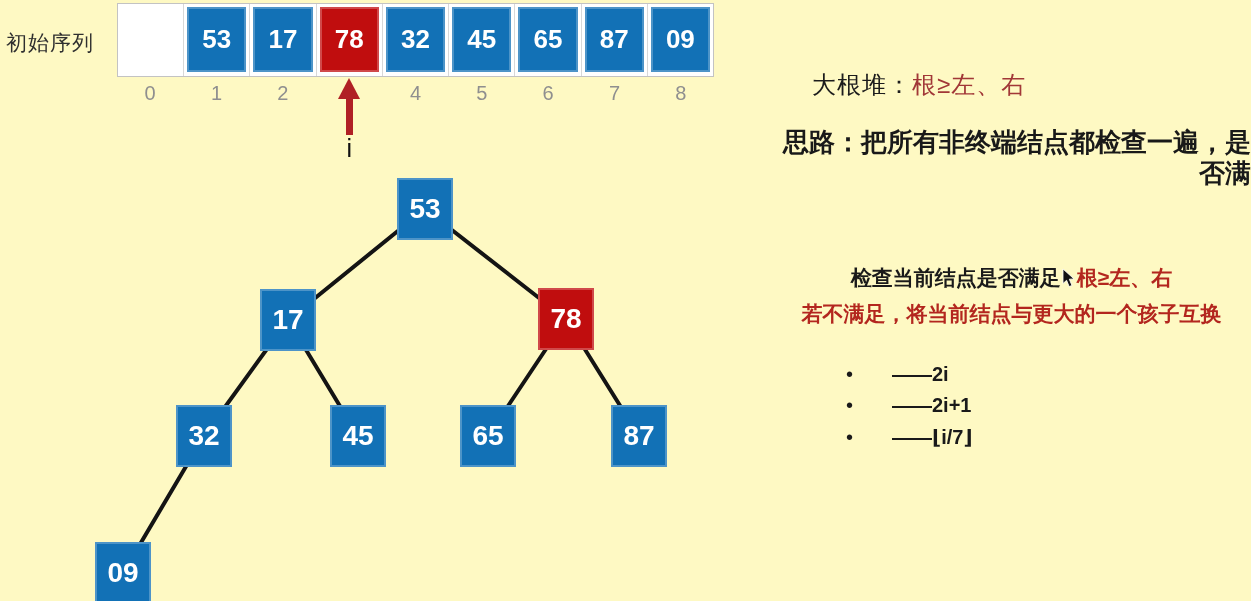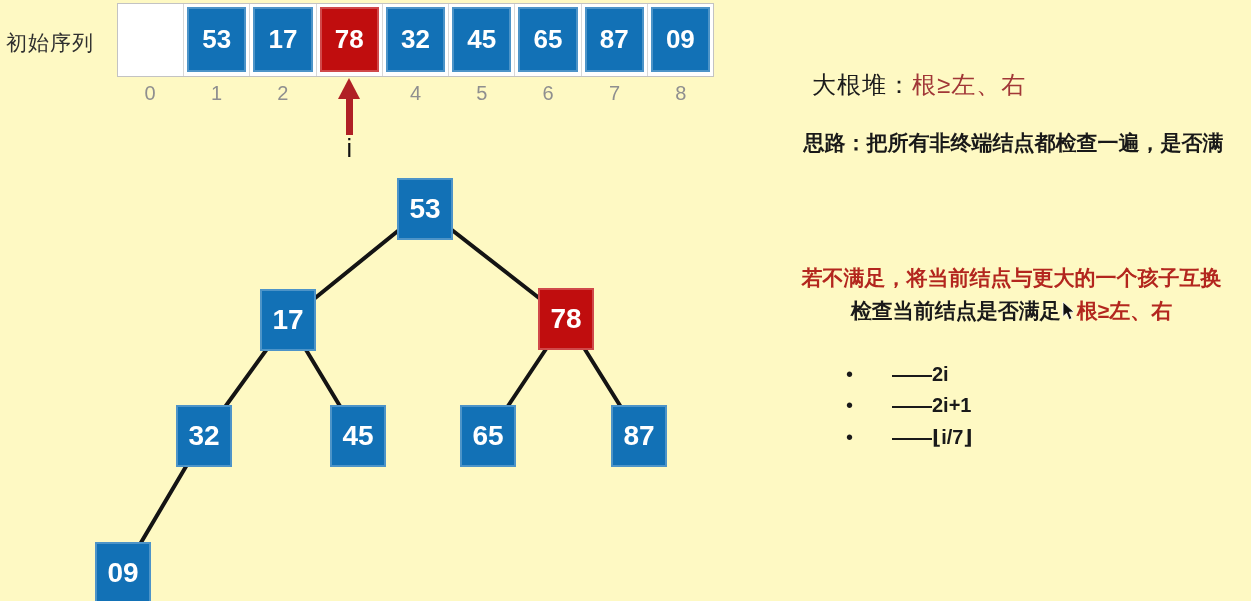--- a/index.html
+++ b/index.html
@@ -44,22 +44,22 @@
   .edges-svg{position:absolute;left:0;top:0;z-index:1;pointer-events:none;}
   .tree-node{
     position:absolute;width:56px;height:62px;z-index:2;
     display:flex;align-items:center;justify-content:center;
     color:#fff;font-weight:bold;font-size:28px;
     border:2px solid rgba(255,255,255,0.25);box-sizing:border-box;
   }
   
   .heading{position:absolute;left:812px;top:31px;font-size:24px;color:#1c1c1c;letter-spacing:1px;margin-top:38px;}
   .idea{
-    position:absolute;left:776px;top:127px;width:475px;text-align:center;
-    font-weight:bold;font-size:21px;line-height:31px;color:#191919;
+    position:absolute;left:776px;top:127px;width:475px;text-align:right;
+    font-weight:bold;font-size:26px;line-height:31px;color:#191919;
   }
   .check{
     position:absolute;left:772px;top:261px;width:479px;text-align:center;
     font-weight:bold;font-size:21px;line-height:33px;color:#1a1a1a;
   }
   .cursor-icon{display:inline-block;vertical-align:-3px;margin:0 1px;}
   .bullets{position:absolute;left:846px;top:363px;}
   .bullet-row{display:flex;align-items:baseline;height:31px;font-size:21px;color:#1a1a1a;}
   .bullet-dot{width:26px;font-size:20px;}
   .bullet-label{width:152px;}
@@ -138,28 +138,28 @@
 
   <div class="heading">
     <span>大根堆：</span><span id="heading-red" style="color: rgb(161, 55, 55);">根≥左、右</span>
   </div>
 
   <div class="idea">
     <div>思路：把所有非终端结点都检查一遍，是否满</div>
   </div>
 
   <div class="check">
-    <div id="swap-line" style="color: rgb(179, 38, 30);">若不满足，将当前结点与更大的一个孩子互换</div>
     <div>
       <span>检查当前结点是否满足</span><span class="cursor-icon">
         <svg width="14" height="19" viewBox="0 0 14 19">
           <path d="M1,0 L1,14.5 L4.6,11.3 L7.2,17.6 L9.9,16.4 L7.3,10.2 L12,9.9 Z" fill="#111" stroke="#fff" stroke-width="0.8"></path>
         </svg>
       </span><span id="check-red" style="color: rgb(179, 38, 30);">根≥左、右</span>
     </div>
+    <div id="swap-line" style="color: rgb(179, 38, 30);">若不满足，将当前结点与更大的一个孩子互换</div>
   </div>
 
   <div class="bullets" id="bullets">
       <div class="bullet-row">
         <span class="bullet-dot">•</span>
         <span class="bullet-formula">——2i</span>
       </div>
       <div class="bullet-row">
         <span class="bullet-dot">•</span>
         <span class="bullet-formula">——2i+1</span>

